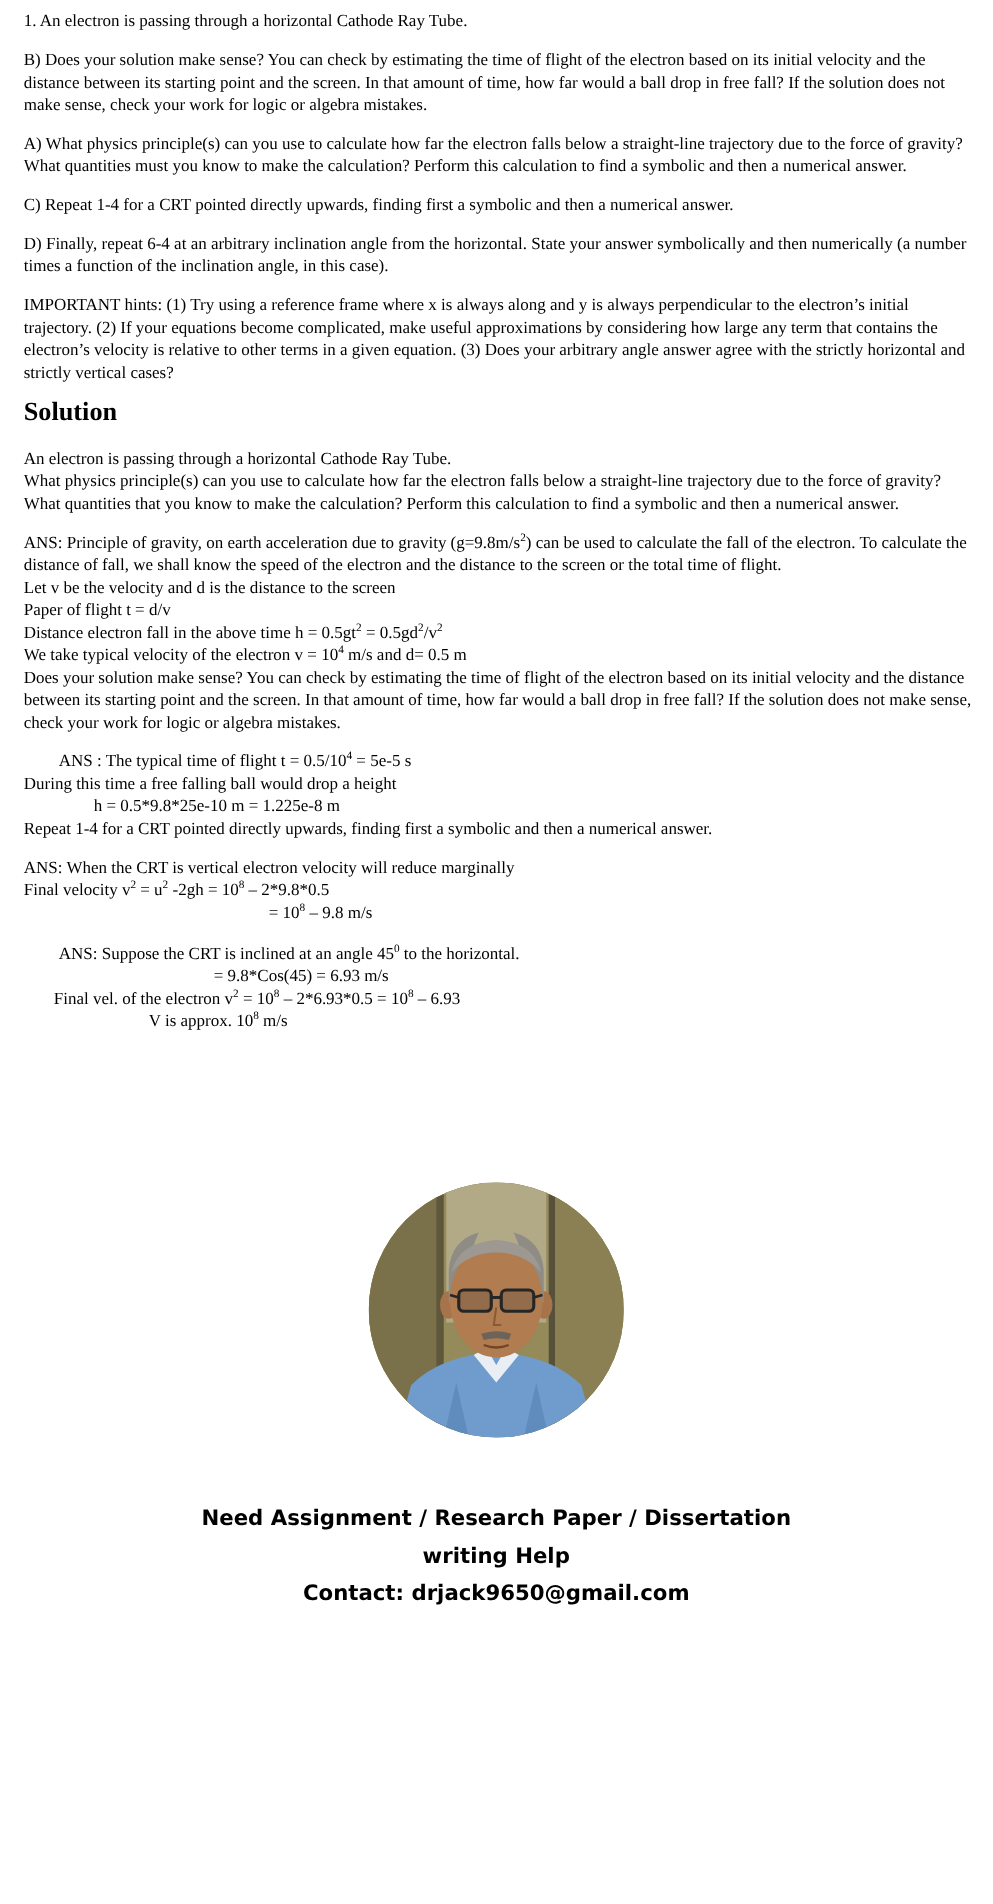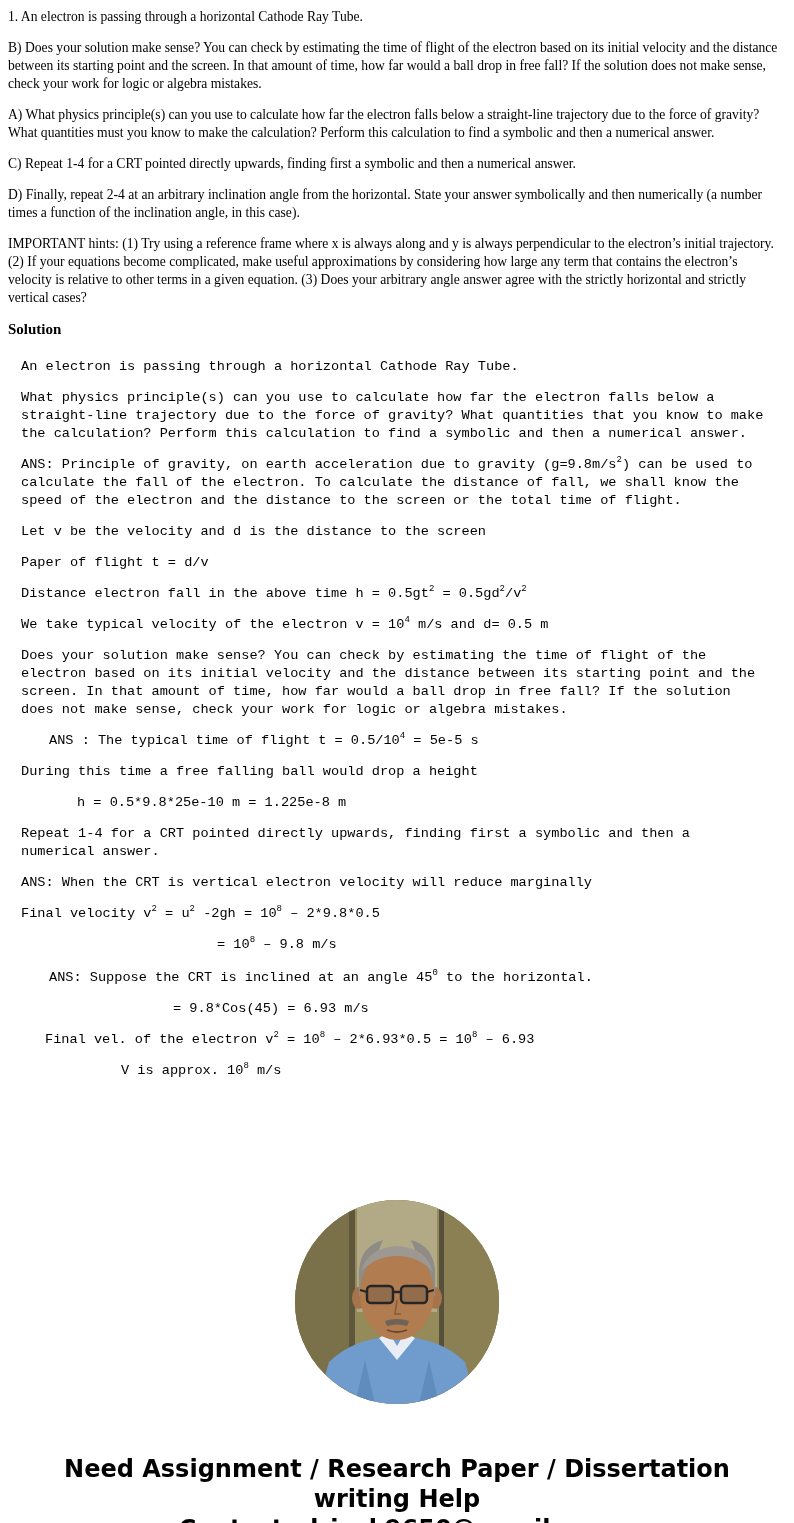--- a/index.html
+++ b/index.html
@@ -3,28 +3,28 @@
 <meta charset="utf-8">
 <style>
   html, body { margin: 0; padding: 0; background: #ffffff; }
   body {
     width: 794px;
     min-height: 1523px;
     font-family: "Liberation Serif", serif;
     color: #000000;
   }
   .doc {
-    padding: 8px 12px 0 8px;
+    padding: 8px 12px 0 19px;
     font-size: 13.6px;
     line-height: 18px;
   }
   .para { margin: 0 0 13px 0; }
-  .line { margin: 13px; font-family: Liberation Mono, monospace; }
+  .line { margin: 0; }
   .solution-heading {
-    font-size: 15px;
+    font-size: 21px;
     font-weight: bold;
     margin: 12px 0 20px 0;
   }
   sup { font-size: 9px; line-height: 0; vertical-align: super; }
   .ind-a { padding-left: 28px; }   
   .ind-b { padding-left: 56px; }   
   .ind-c { padding-left: 100px; }  
   .ind-d { padding-left: 152px; }  
   .ind-e { padding-left: 196px; }  
   .ind-f { padding-left: 24px; }   
@@ -40,35 +40,35 @@
     height: 204px;
     border-radius: 50%;
     overflow: hidden;
     background: #958a5a;
   }
   .footer {
     margin-top: 50px;
     text-align: center;
     font-family: "DejaVu Sans", sans-serif;
     font-weight: bold;
-    font-size: 24px;
+    font-size: 17px;
     line-height: 30px;
     color: #000000;
   }
 </style>
 </head>
 <body>
 
 <div class="doc">
 
   <p class="para">1. An electron is passing through a horizontal Cathode Ray Tube.</p>
   <p class="para">B) Does your solution make sense? You can check by estimating the time of flight of the electron based on its initial velocity and the distance between its starting point and the screen. In that amount of time, how far would a ball drop in free fall? If the solution does not make sense, check your work for logic or algebra mistakes.</p>
   <p class="para">A) What physics principle(s) can you use to calculate how far the electron falls below a straight-line trajectory due to the force of gravity? What quantities must you know to make the calculation? Perform this calculation to find a symbolic and then a numerical answer.</p>
   <p class="para">C) Repeat 1-4 for a CRT pointed directly upwards, finding first a symbolic and then a numerical answer.</p>
-  <p class="para">D) Finally, repeat 2-4 at an arbitrary inclination angle from the horizontal. State your answer symbolically and then numerically (a number times a function of the inclination angle, in this case).</p>
+  <p class="para">D) Finally, repeat 6-4 at an arbitrary inclination angle from the horizontal. State your answer symbolically and then numerically (a number times a function of the inclination angle, in this case).</p>
   <p class="para">IMPORTANT hints: (1) Try using a reference frame where x is always along and y is always perpendicular to the electron’s initial trajectory. (2) If your equations become complicated, make useful approximations by considering how large any term that contains the electron’s velocity is relative to other terms in a given equation. (3) Does your arbitrary angle answer agree with the strictly horizontal and strictly vertical cases?</p>
 
   <h2 class="solution-heading">Solution</h2>
 
   <div class="para">
     <div class="line">An electron is passing through a horizontal Cathode Ray Tube.</div>
     <div class="line">What physics principle(s) can you use to calculate how far the electron falls below a straight-line trajectory due to the force of gravity? What quantities that you know to make the calculation? Perform this calculation to find a symbolic and then a numerical answer.</div>
   </div>
 
   <div class="para">

